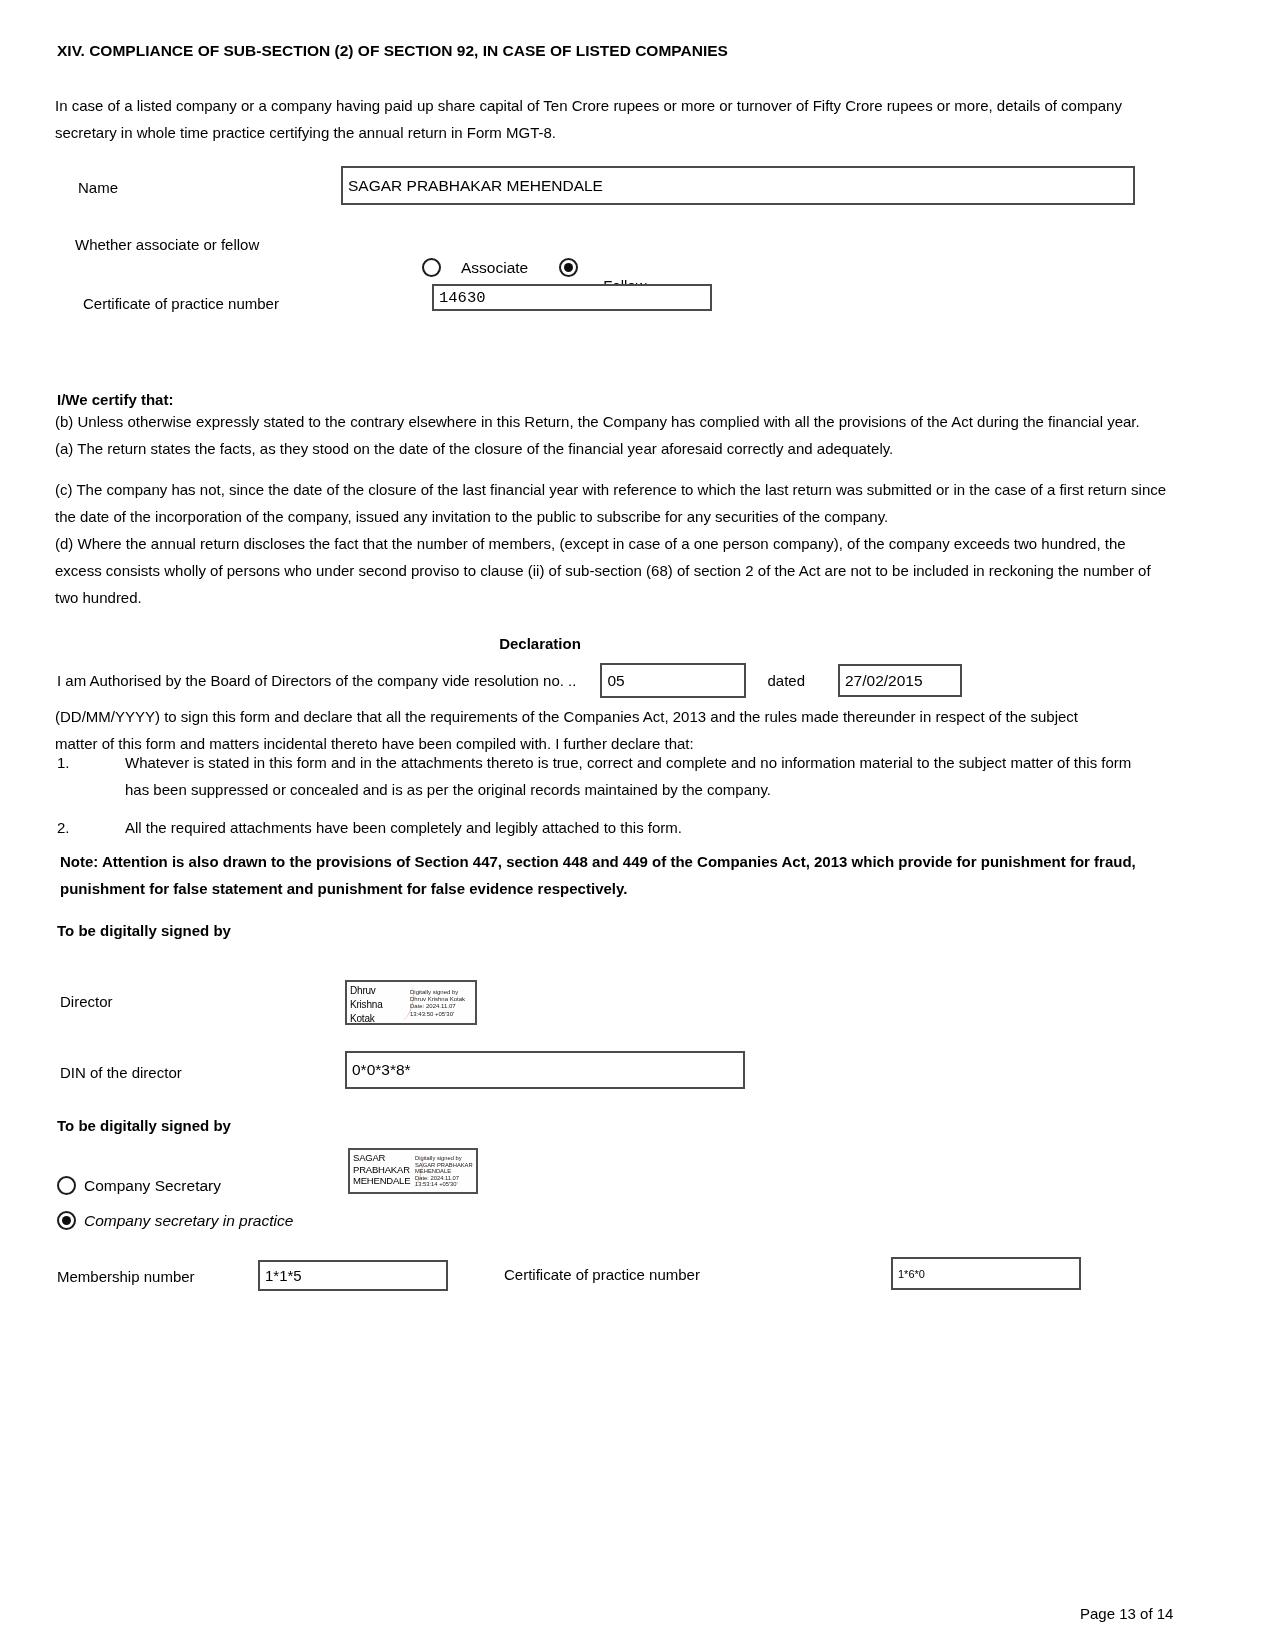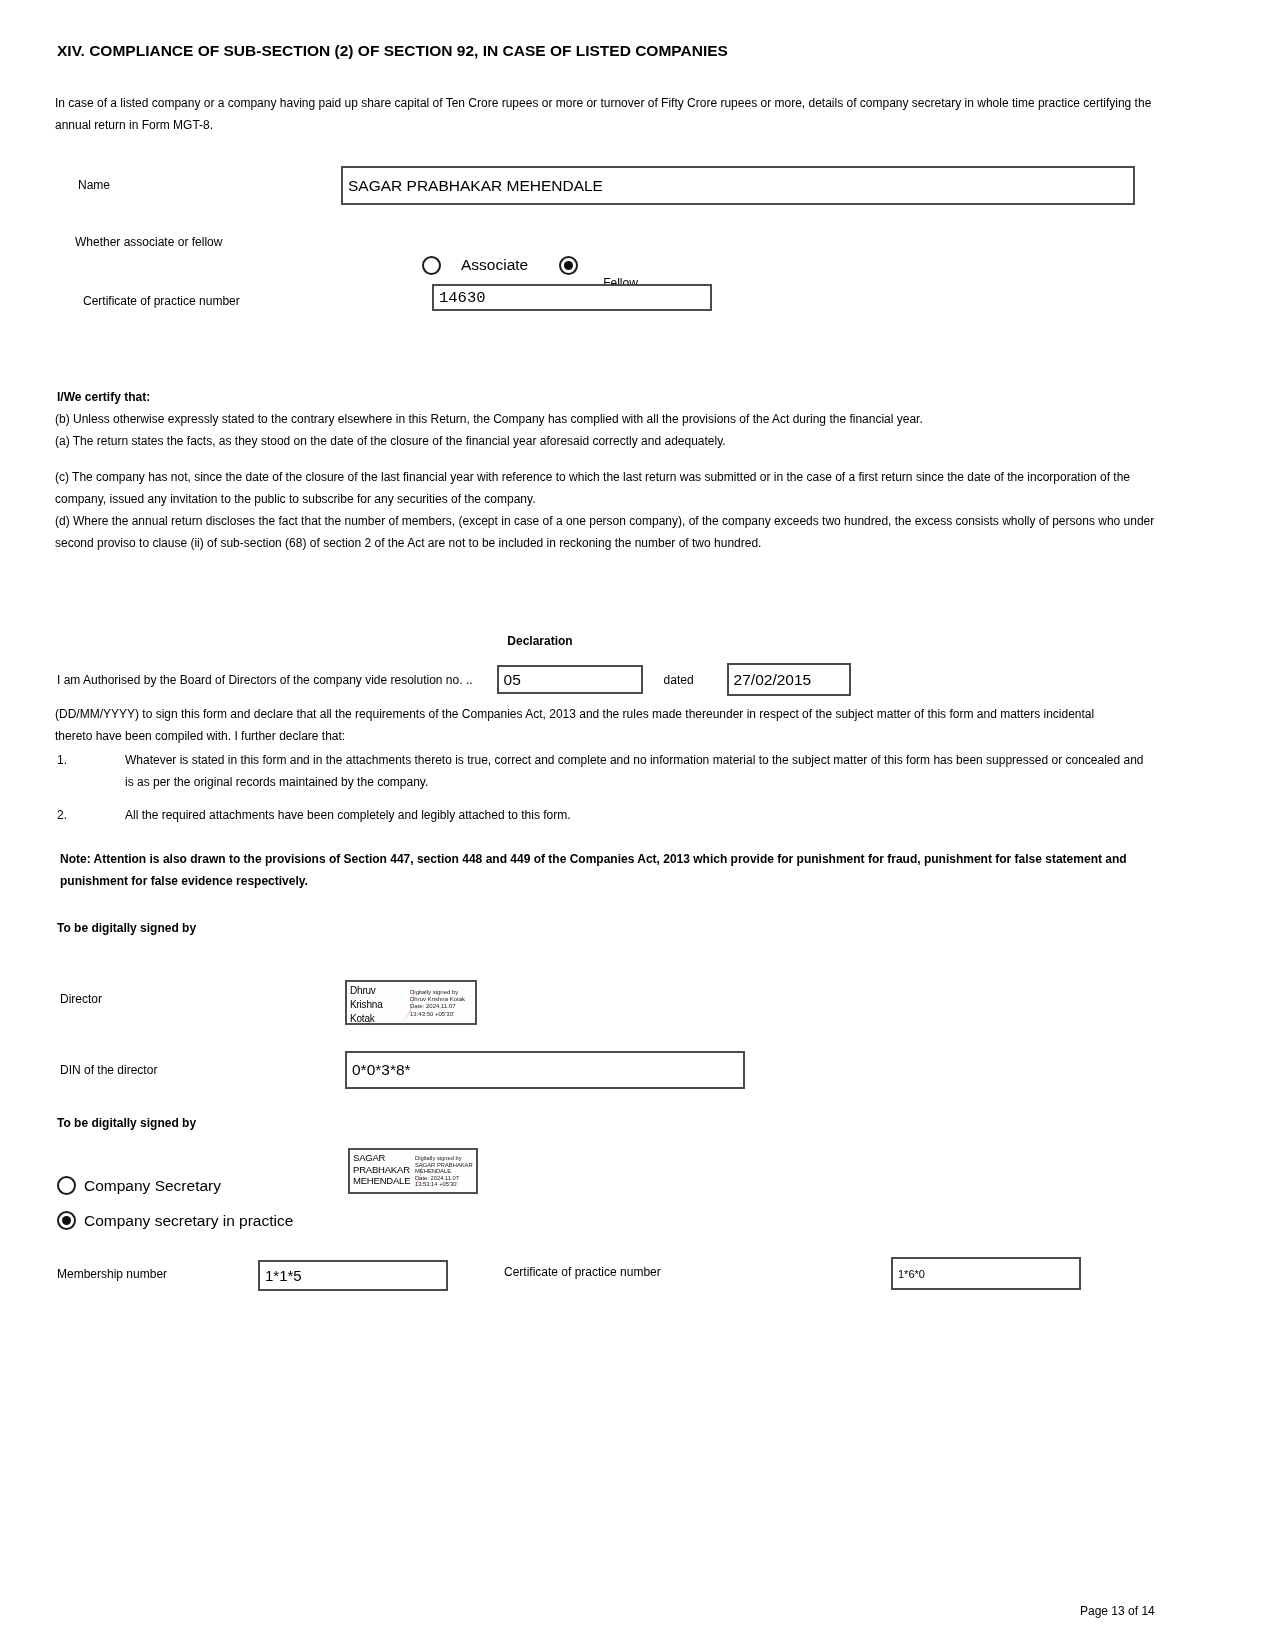--- a/index.html
+++ b/index.html
@@ -3,21 +3,21 @@
 <meta charset="utf-8">
 <style>
   html,body{margin:0;padding:0;background:#888;}
   #page{
     position:relative;width:1275px;height:1650px;background:#ffffff;
     font-family:"Liberation Sans","DejaVu Sans",sans-serif;color:#000;
     margin:0 auto;overflow:hidden;
   }
   .abs{position:absolute;}
   .b{font-weight:bold;}
-  .t15{font-size:12px;line-height:22px;}
+  .t15{font-size:15px;line-height:27px;}
   .t16{font-size:15.5px;}
   .fieldbox{
     border:2px solid #4b4b4b;background:#fff;display:flex;align-items:center;
     padding:0 5px;font-size:15.5px;box-sizing:border-box;
   }
   .radio{
     width:19px;height:19px;border:2px solid #1c1c1c;border-radius:50%;
     background:#fff;box-sizing:border-box;position:relative;flex:0 0 auto;display:inline-block;
   }
   .radio.sel::after{
@@ -71,21 +71,21 @@
     <p>(b) Unless otherwise expressly stated to the contrary elsewhere in this Return, the Company has complied with all the provisions of the Act during the financial year.</p>
     <p>(a) The return states the facts, as they stood on the date of the closure of the financial year aforesaid correctly and adequately.</p>
     <p style="margin-top:14px;">(c) The company has not, since the date of the closure of the last financial year with reference to which the last return was submitted or in the case of a first return since the date of the incorporation of the company, issued any invitation to the public to subscribe for any securities of the company.</p>
     <p>(d) Where the annual return discloses the fact that the number of members, (except in case of a one person company), of the company exceeds two hundred, the excess consists wholly of persons who under second proviso to clause (ii) of sub-section (68) of section 2 of the Act are not to be included in reckoning the number of two hundred.</p>
   </div>
 
   <div class="abs b t15" style="left:55px;top:630px;width:970px;text-align:center;">Declaration</div>
 
   <div class="abs radiorow" style="left:57px;top:663px;">
     <span class="t15">I am Authorised by the Board of Directors of the company vide resolution no. ..</span>
-    <span class="fieldbox" style="margin-left:24px;width:146px;height:29px;">
+    <span class="fieldbox" style="margin-left:24px;width:146px;height:35px;">
       <span>05</span>
     </span>
     <span class="t15" style="margin-left:21px;">dated</span>
     <span class="fieldbox" style="margin-left:33px;width:124px;height:33px;">
       <span>27/02/2015</span>
     </span>
   </div>
 
   <div class="abs t15" style="left:55px;top:703px;width:1040px;">(DD/MM/YYYY) to sign this form and declare that all the requirements of the Companies Act, 2013 and the rules made thereunder in respect of the subject matter of this form and matters incidental thereto have been compiled with. I further declare that:</div>
 
@@ -133,21 +133,21 @@
 Date: 2024.11.07
 13:53:14 +05'30'</span>
   </div>
 
   <div class="abs radiorow" style="left:57px;top:1176px;">
     <span class="radio"></span>
     <span class="t16" style="margin-left:8px;">Company Secretary</span>
   </div>
   <div class="abs radiorow" style="left:57px;top:1211px;">
     <span class="radio sel"></span>
-    <span class="t16" style="margin-left:8px;">Company secretary in practice</span>
+    <span class="t16" style="margin-left:8px;font-style:italic;">Company secretary in practice</span>
   </div>
 
   <div class="abs t15" style="left:57px;top:1263px;">Membership number</div>
   <div class="abs fieldbox" style="left:258px;top:1260px;width:190px;height:31px;font-size:15px;">
     <span>1*1*5</span>
   </div>
 
   <div class="abs t15" style="left:504px;top:1261px;">Certificate of practice number</div>
   <div class="abs fieldbox" style="left:891px;top:1257px;width:190px;height:33px;font-size:11px;">
     <span>1*6*0</span>

